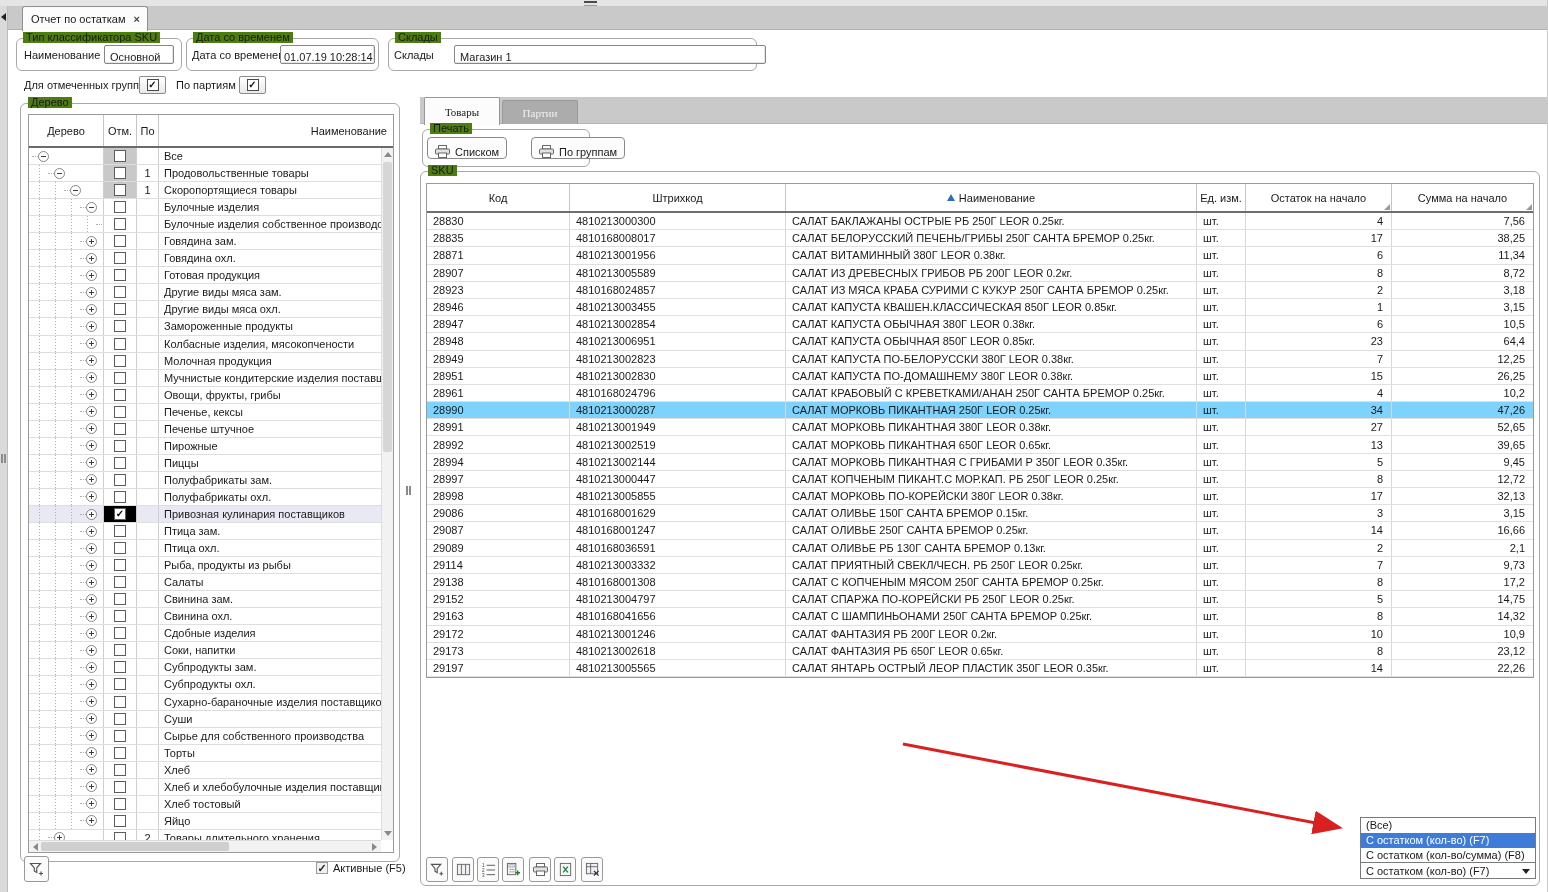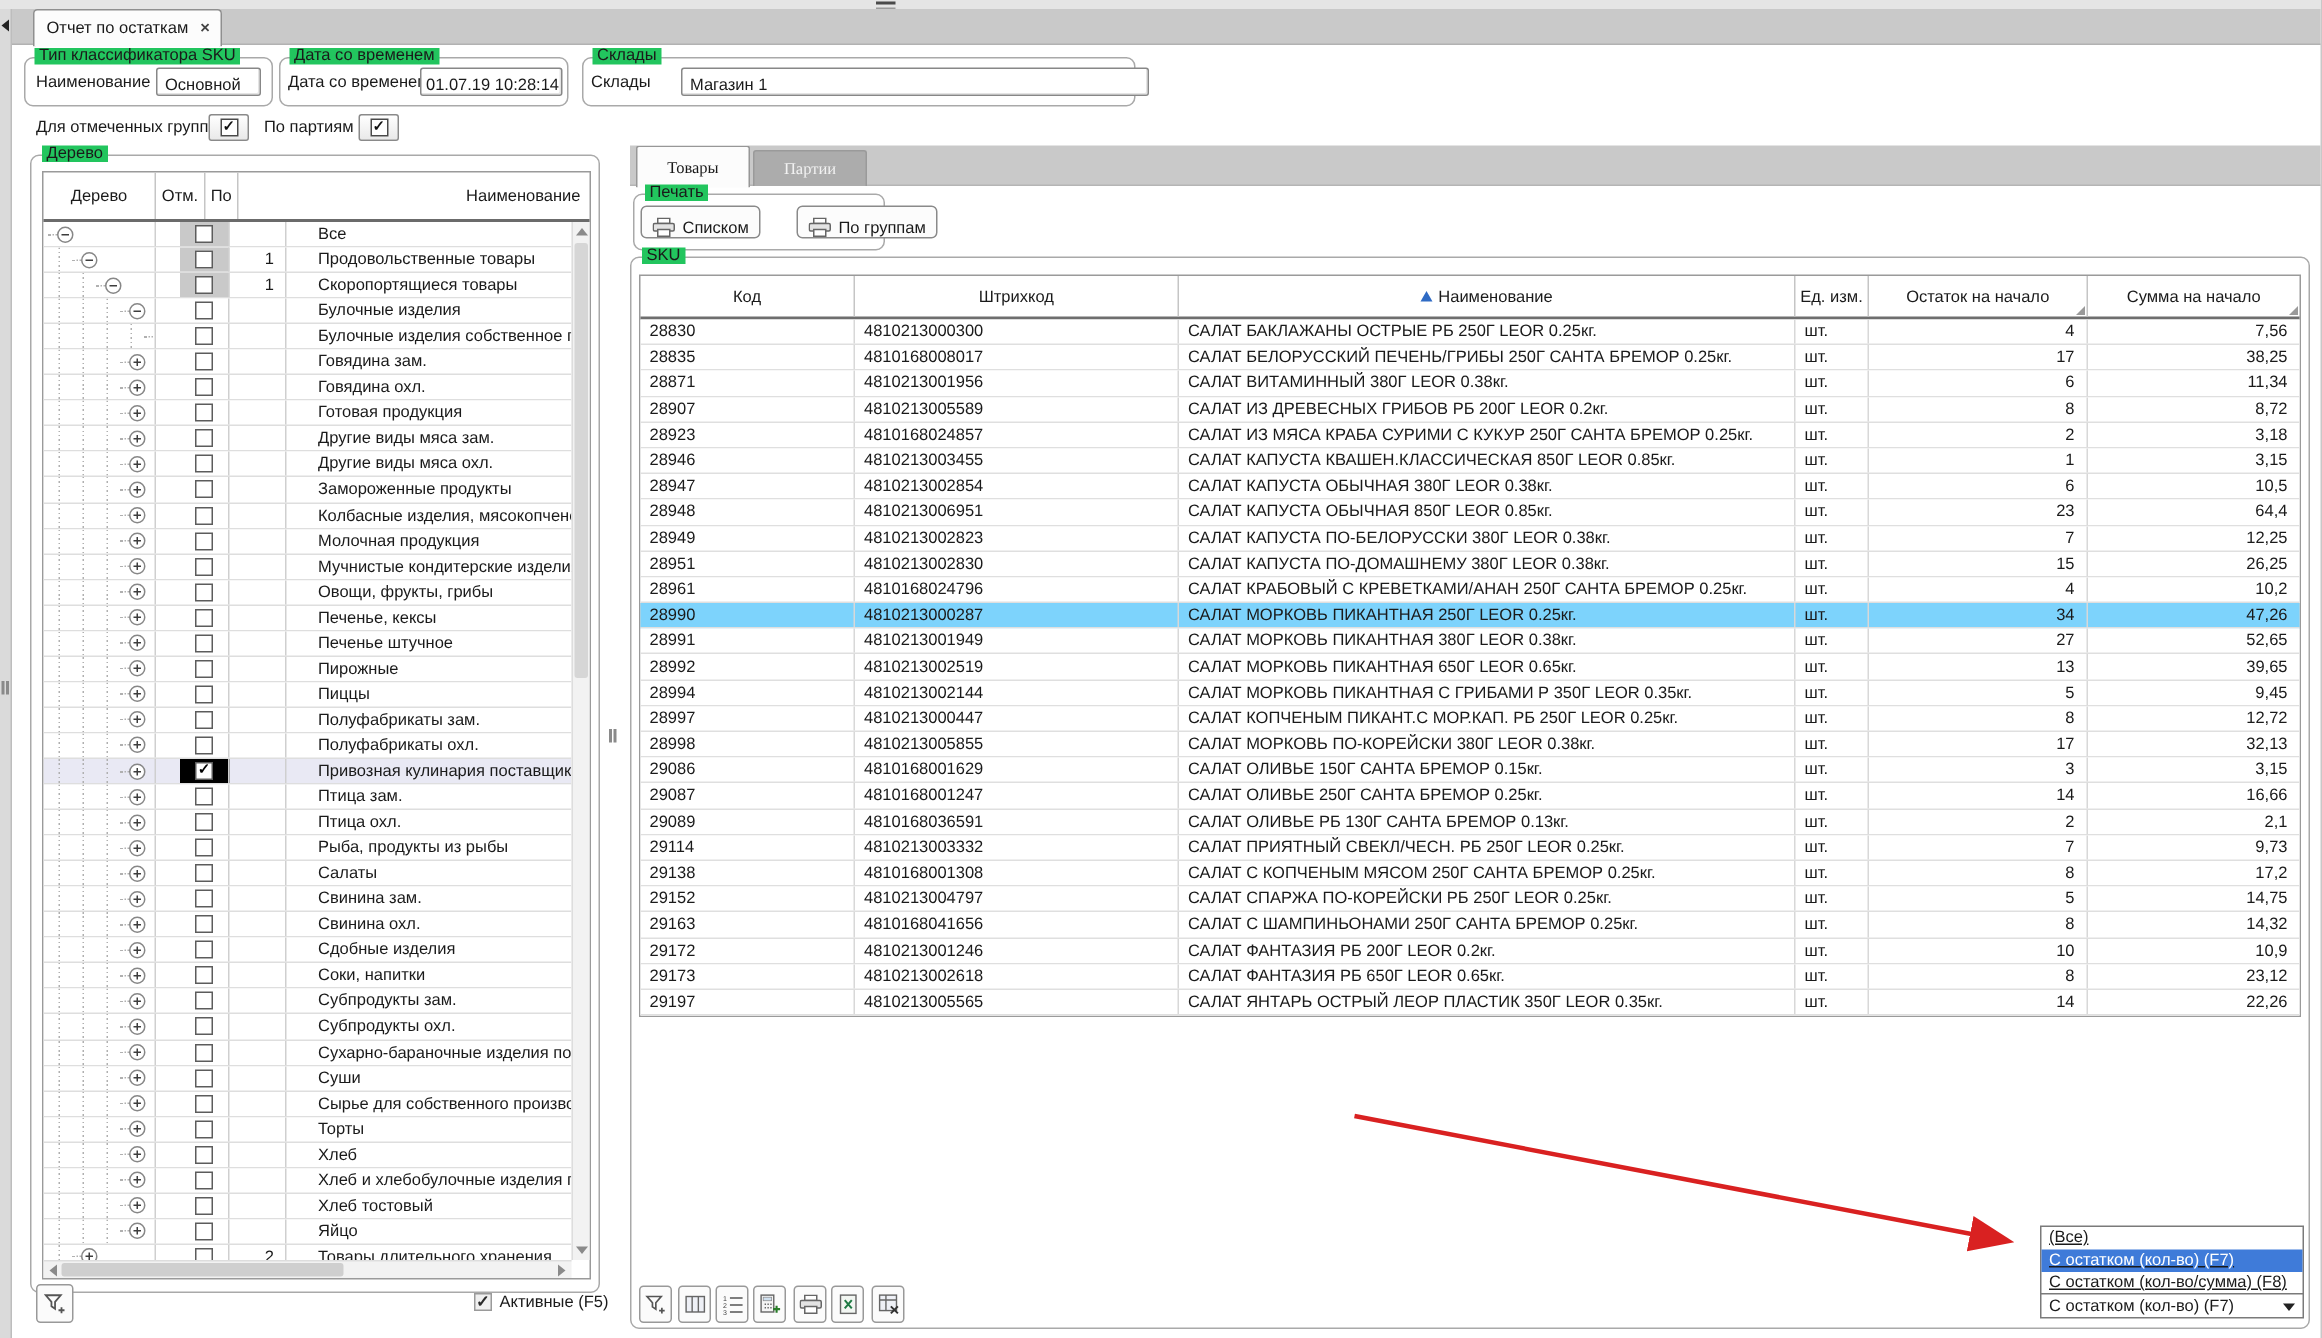--- a/index.html
+++ b/index.html
@@ -24,42 +24,42 @@
   .leftstrip { position:absolute; left:0; top:6px; width:8px; height:886px; background:#dadada;
                border-right:1px solid #bdbdbd; }
   .leftstrip .tri { position:absolute; left:1px; top:7px; width:0; height:0;
                     border-top:4px solid transparent; border-bottom:4px solid transparent;
                     border-right:5px solid #222; }
   .vgrip { position:absolute; width:5px; height:9px;
            border-left:2px solid #8a8a8a; border-right:2px solid #8a8a8a; }
 
   
   .group { position:absolute; border:1px solid #a9a9a9; border-radius:6px; background:#fff; }
-  .glabel { position:absolute; background:#22c55e; padding:0 3px; line-height:11px; white-space:nowrap; z-index:2; }
+  .glabel { position:absolute; background:#4d7c0f; padding:0 3px; line-height:11px; white-space:nowrap; z-index:2; }
   .vbox { position:absolute; border:1px solid #878787; border-radius:2px; background:#fff;
           display:flex; align-items:flex-end; padding:0 5px; height:19px; white-space:nowrap;
           box-shadow:inset -1px -1px 0 #e4e4e4; }
   .flabel { position:absolute; white-space:nowrap; }
 
   .ckctl { position:absolute; width:27px; height:18px; border:1px solid #8a8a8a; border-radius:2px;
            background:linear-gradient(#ffffff,#e9e9e9); display:flex; align-items:center; justify-content:center; }
   .cb2 { width:12px; height:12px; border:1px solid #4a4a4a; background:#fff; font-weight:bold;
          font-size:10px; line-height:10px; text-align:center; color:#111; }
 
   
   .tree-table { position:absolute; left:28px; top:114px; width:366px; height:739px;
                 border:1px solid #9a9a9a; background:#fff; }
   .tree-head { display:grid; grid-template-columns:75px 33px 22px 1fr; height:33px;
                border-bottom:2px solid #6b6b6b; }
   .th { display:flex; align-items:center; justify-content:center; border-right:1px solid #c5c5c5;
         overflow:hidden; white-space:nowrap; }
   .th:last-child { border-right:none; justify-content:flex-end; padding-right:6px; }
   .tree-rows { position:absolute; left:0; top:33px; right:12px; bottom:12px; overflow:hidden; }
   .trow { display:grid; grid-template-columns:75px 33px 22px 1fr; height:17.05px;
-          border-bottom:1px solid #dedede; background:#fff;gap:16px; }
+          border-bottom:1px solid #dedede; background:#fff; }
   .trow.sel { background:#e9e9f4; }
   .tc { display:flex; align-items:center; border-right:1px solid #cfcfcf; overflow:hidden; white-space:nowrap; }
   .tc-tree { padding-left:3px; }
   .tc-chk { justify-content:center; }
   .tc-chk.gray { background:#c9c9c9; }
   .tc-chk.on { background:#000; }
   .cb { width:12px; height:12px; min-width:12px; border:1px solid #5c5c5c; background:#fff;
         font-weight:bold; font-size:10px; line-height:10px; text-align:center; color:#000; }
   .tc-po { justify-content:center; }
   .tc-name { padding-left:5px; border-right:none; }
@@ -117,21 +117,21 @@
           background:#fbfbfb; display:flex; align-items:center; justify-content:center; }
   .filterbtn { position:absolute; left:24px; top:856px; width:25px; height:26px; border:1px solid #999;
                border-radius:3px; background:#fbfbfb; display:flex; align-items:center; justify-content:center; }
 
   .activecb { position:absolute; left:316px; top:862px; display:flex; align-items:center; gap:5px; }
   .activecb .box { width:12px; height:12px; border:1px solid #9a9a9a; background:#f0f0f0; font-weight:bold;
                    font-size:11px; line-height:11px; text-align:center; color:#2b2b2b; }
 
   
   .dd-list { position:absolute; left:1360px; top:817px; width:176px; background:#fff;
-             border:1px solid #7a7a7a; z-index:5;text-decoration:underline; }
+             border:1px solid #7a7a7a; z-index:5; }
   .dd-item { height:15px; line-height:15px; padding-left:5px; white-space:nowrap; overflow:hidden; }
   .dd-item.sel { background:#3f7bd9; color:#fff; }
   .combo { position:absolute; left:1360px; top:862px; width:176px; height:17px; background:#fff;
            border:1px solid #7a7a7a; display:flex; align-items:center; padding-left:5px; z-index:5; }
   .combo .caret { position:absolute; right:5px; top:6px; width:0; height:0;
                   border-left:4px solid transparent; border-right:4px solid transparent;
                   border-top:5px solid #222; }
 
   .overlay-svg { position:absolute; left:0; top:0; width:1548px; height:892px; pointer-events:none; z-index:4; }
   svg.ic { display:block; }

